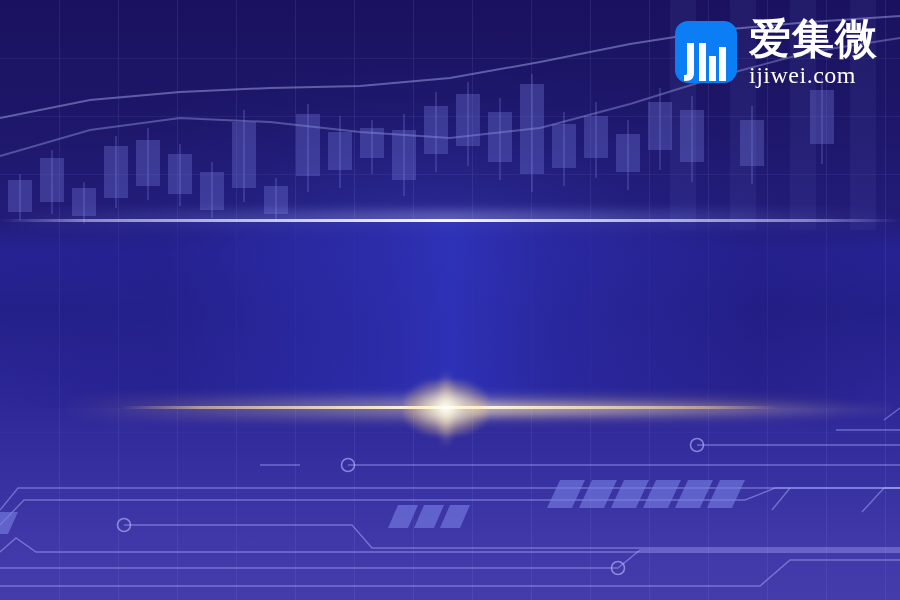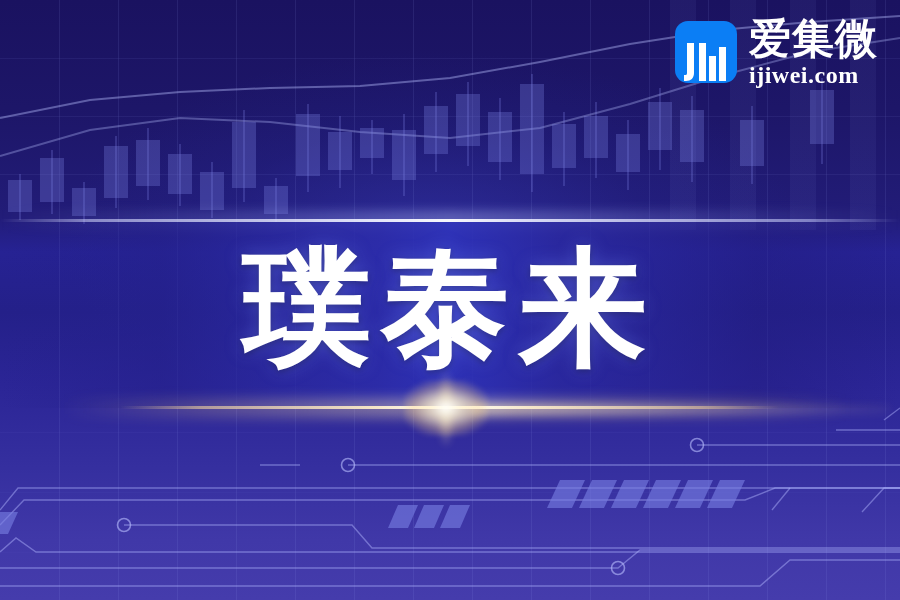--- a/index.html
+++ b/index.html
@@ -143,21 +143,21 @@
     display:flex;align-items:flex-end;justify-content:center;
     flex:0 0 auto;
   }
   .brand-words{display:flex;flex-direction:column;align-items:flex-start;}
   .brand-cn{
     color:#ffffff;font-size:42px;font-weight:700;line-height:1.02;letter-spacing:1px;
     font-family:"DejaVu Sans","Liberation Sans",sans-serif;
     white-space:nowrap;
   }
   .brand-en{
-    color:#ffffff;font-size:24px;font-weight:700;line-height:1;letter-spacing:.5px;
+    color:#ffffff;font-size:24px;font-weight:400;line-height:1;letter-spacing:.5px;
     font-family:"Liberation Serif","DejaVu Serif",serif;
     margin-top:2px;white-space:nowrap;
   }
   .brand-sub{
     margin-top:16px;color:#cfe2ff;
     font-size:33px;font-weight:500;letter-spacing:3px;line-height:1;
     font-family:"DejaVu Sans","Liberation Sans",sans-serif;
     text-shadow:0 0 10px rgba(120,170,255,.45);
     white-space:nowrap;
   }
@@ -258,21 +258,20 @@
         <div class="candle" style="left: 740px; top: 120px; width: 24px; height: 46px;"></div>
         <div class="wick" style="left: 821px; top: 78px; height: 86px;"></div>
         <div class="candle" style="left: 810px; top: 90px; width: 24px; height: 54px;"></div>
       </div>
   </div>
 
   <div class="streak-top-halo"></div>
   <div class="streak-top"></div>
 
   <div class="title-band"></div>
-  <div class="main-title">璞泰来</div>
 
   <div class="flare-line-soft"></div>
   <div class="flare-top-right"></div>
   <div class="flare-line"></div>
   <div class="flare-ray"></div>
   <div class="flare-core"></div>
 
   <svg class="circuit" viewBox="0 0 900 200" preserveAspectRatio="none">
     <g fill="none" stroke="rgba(178,184,255,.46)" stroke-width="1.4">
       <path d="M348,65 L900,65"></path>

